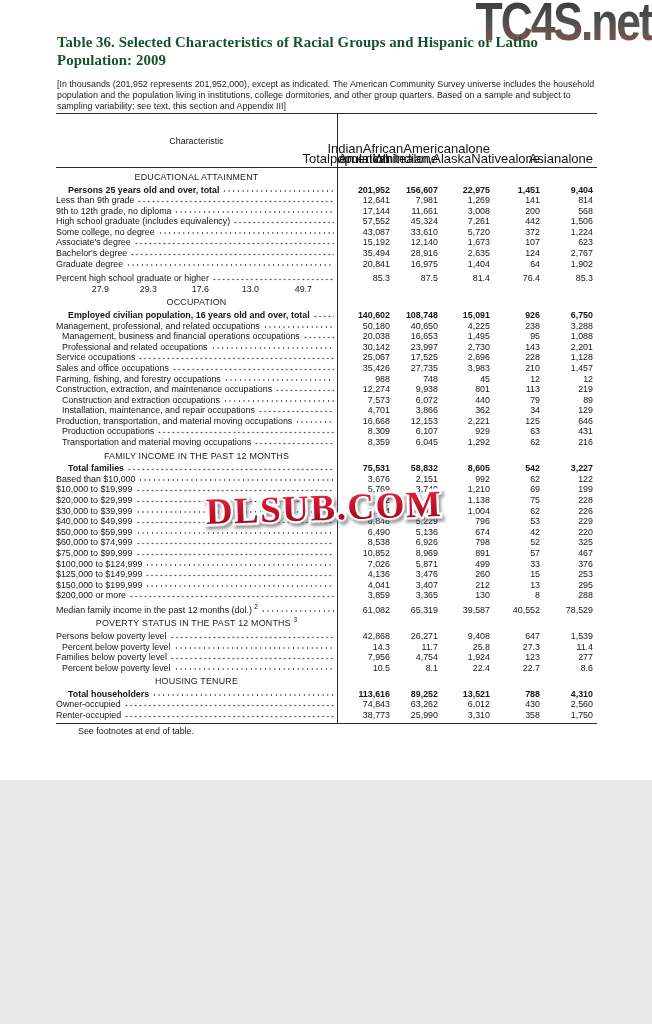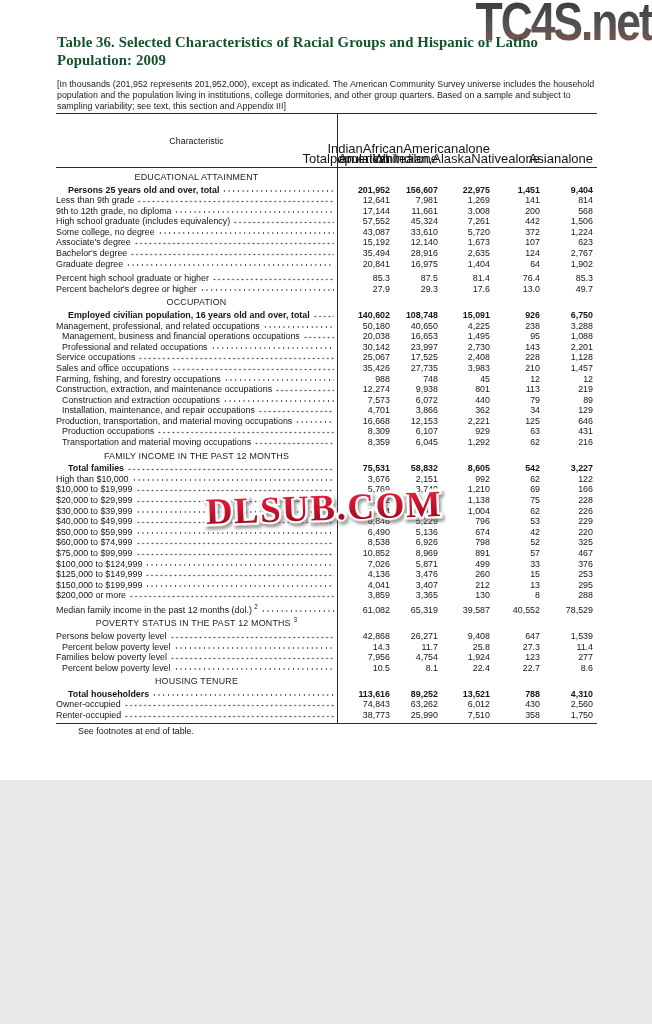--- a/index.html
+++ b/index.html
@@ -247,24 +247,20 @@
               <span class="lbl">Percent high school graduate or higher</span>
               <div class="leader"></div>
             </div>
             <div class="val c0">85.3</div>
             <div class="val c1">87.5</div>
             <div class="val c2">81.4</div>
             <div class="val c3">76.4</div>
             <div class="val c4">85.3</div>
           </div>
           <div class="row">
-            <div class="lblcell">
-              <span class="lbl">Percent bachelor's degree or higher</span>
-              <div class="leader"></div>
-            </div>
             <div class="val c0">27.9</div>
             <div class="val c1">29.3</div>
             <div class="val c2">17.6</div>
             <div class="val c3">13.0</div>
             <div class="val c4">49.7</div>
           </div>
         </div>
         <div class="sect-header">OCCUPATION</div>
         <div class="group">
           <div class="row bold">
@@ -311,21 +307,21 @@
             <div class="val c3">143</div>
             <div class="val c4">2,201</div>
           </div>
           <div class="row">
             <div class="lblcell">
               <span class="lbl">Service occupations</span>
               <div class="leader"></div>
             </div>
             <div class="val c0">25,067</div>
             <div class="val c1">17,525</div>
-            <div class="val c2">2,408</div>
+            <div class="val c2">2,696</div>
             <div class="val c3">228</div>
             <div class="val c4">1,128</div>
           </div>
           <div class="row">
             <div class="lblcell">
               <span class="lbl">Sales and office occupations</span>
               <div class="leader"></div>
             </div>
             <div class="val c0">35,426</div>
             <div class="val c1">27,735</div>
@@ -419,39 +415,39 @@
               <div class="leader"></div>
             </div>
             <div class="val c0">75,531</div>
             <div class="val c1">58,832</div>
             <div class="val c2">8,605</div>
             <div class="val c3">542</div>
             <div class="val c4">3,227</div>
           </div>
           <div class="row">
             <div class="lblcell">
-              <span class="lbl">High than $10,000</span>
+              <span class="lbl">Based than $10,000</span>
               <div class="leader"></div>
             </div>
             <div class="val c0">3,676</div>
             <div class="val c1">2,151</div>
             <div class="val c2">992</div>
             <div class="val c3">62</div>
             <div class="val c4">122</div>
           </div>
           <div class="row">
             <div class="lblcell">
               <span class="lbl">$10,000 to $19,999</span>
               <div class="leader"></div>
             </div>
             <div class="val c0">5,769</div>
             <div class="val c1">3,740</div>
             <div class="val c2">1,210</div>
             <div class="val c3">69</div>
-            <div class="val c4">166</div>
+            <div class="val c4">199</div>
           </div>
           <div class="row">
             <div class="lblcell">
               <span class="lbl">$20,000 to $29,999</span>
               <div class="leader"></div>
             </div>
             <div class="val c0">7,162</div>
             <div class="val c1">5,231</div>
             <div class="val c2">1,138</div>
             <div class="val c3">75</div>
@@ -641,21 +637,21 @@
             <div class="val c3">430</div>
             <div class="val c4">2,560</div>
           </div>
           <div class="row">
             <div class="lblcell">
               <span class="lbl">Renter-occupied</span>
               <div class="leader"></div>
             </div>
             <div class="val c0">38,773</div>
             <div class="val c1">25,990</div>
-            <div class="val c2">7,510</div>
+            <div class="val c2">3,310</div>
             <div class="val c3">358</div>
             <div class="val c4">1,750</div>
           </div>
         </div>
       </div>
   </div>
 
   <div class="footnote">See footnotes at end of table.</div>
 
   <div class="footer">

